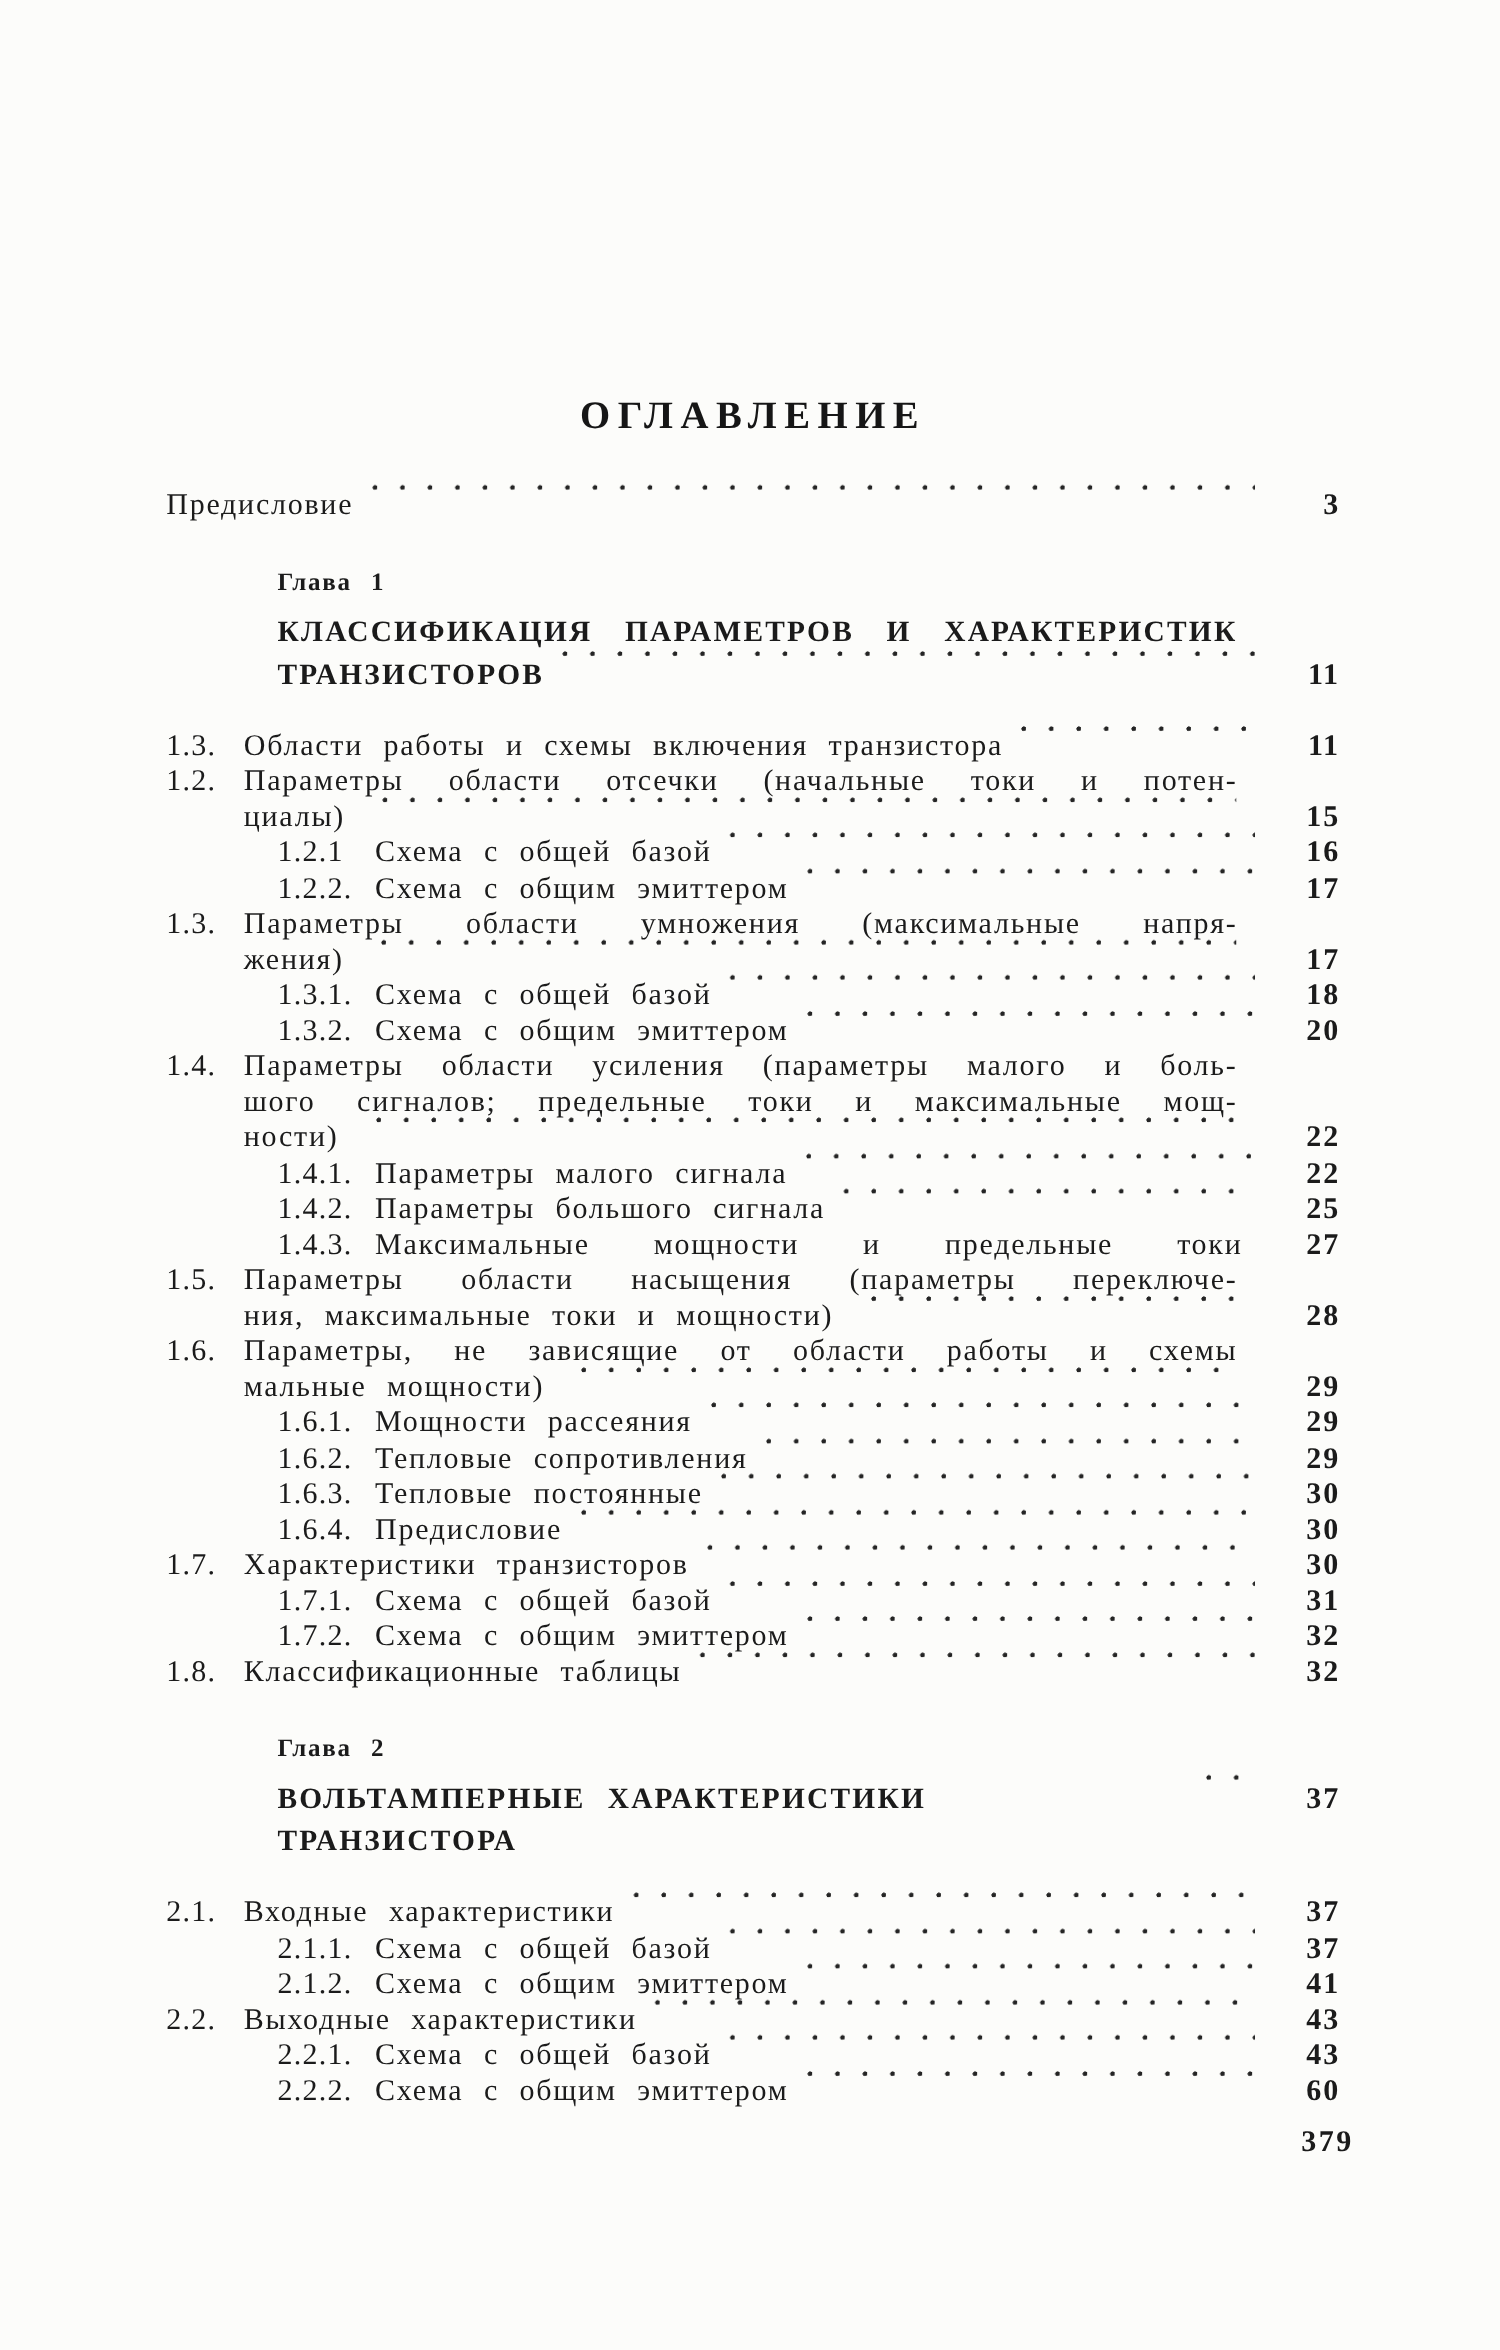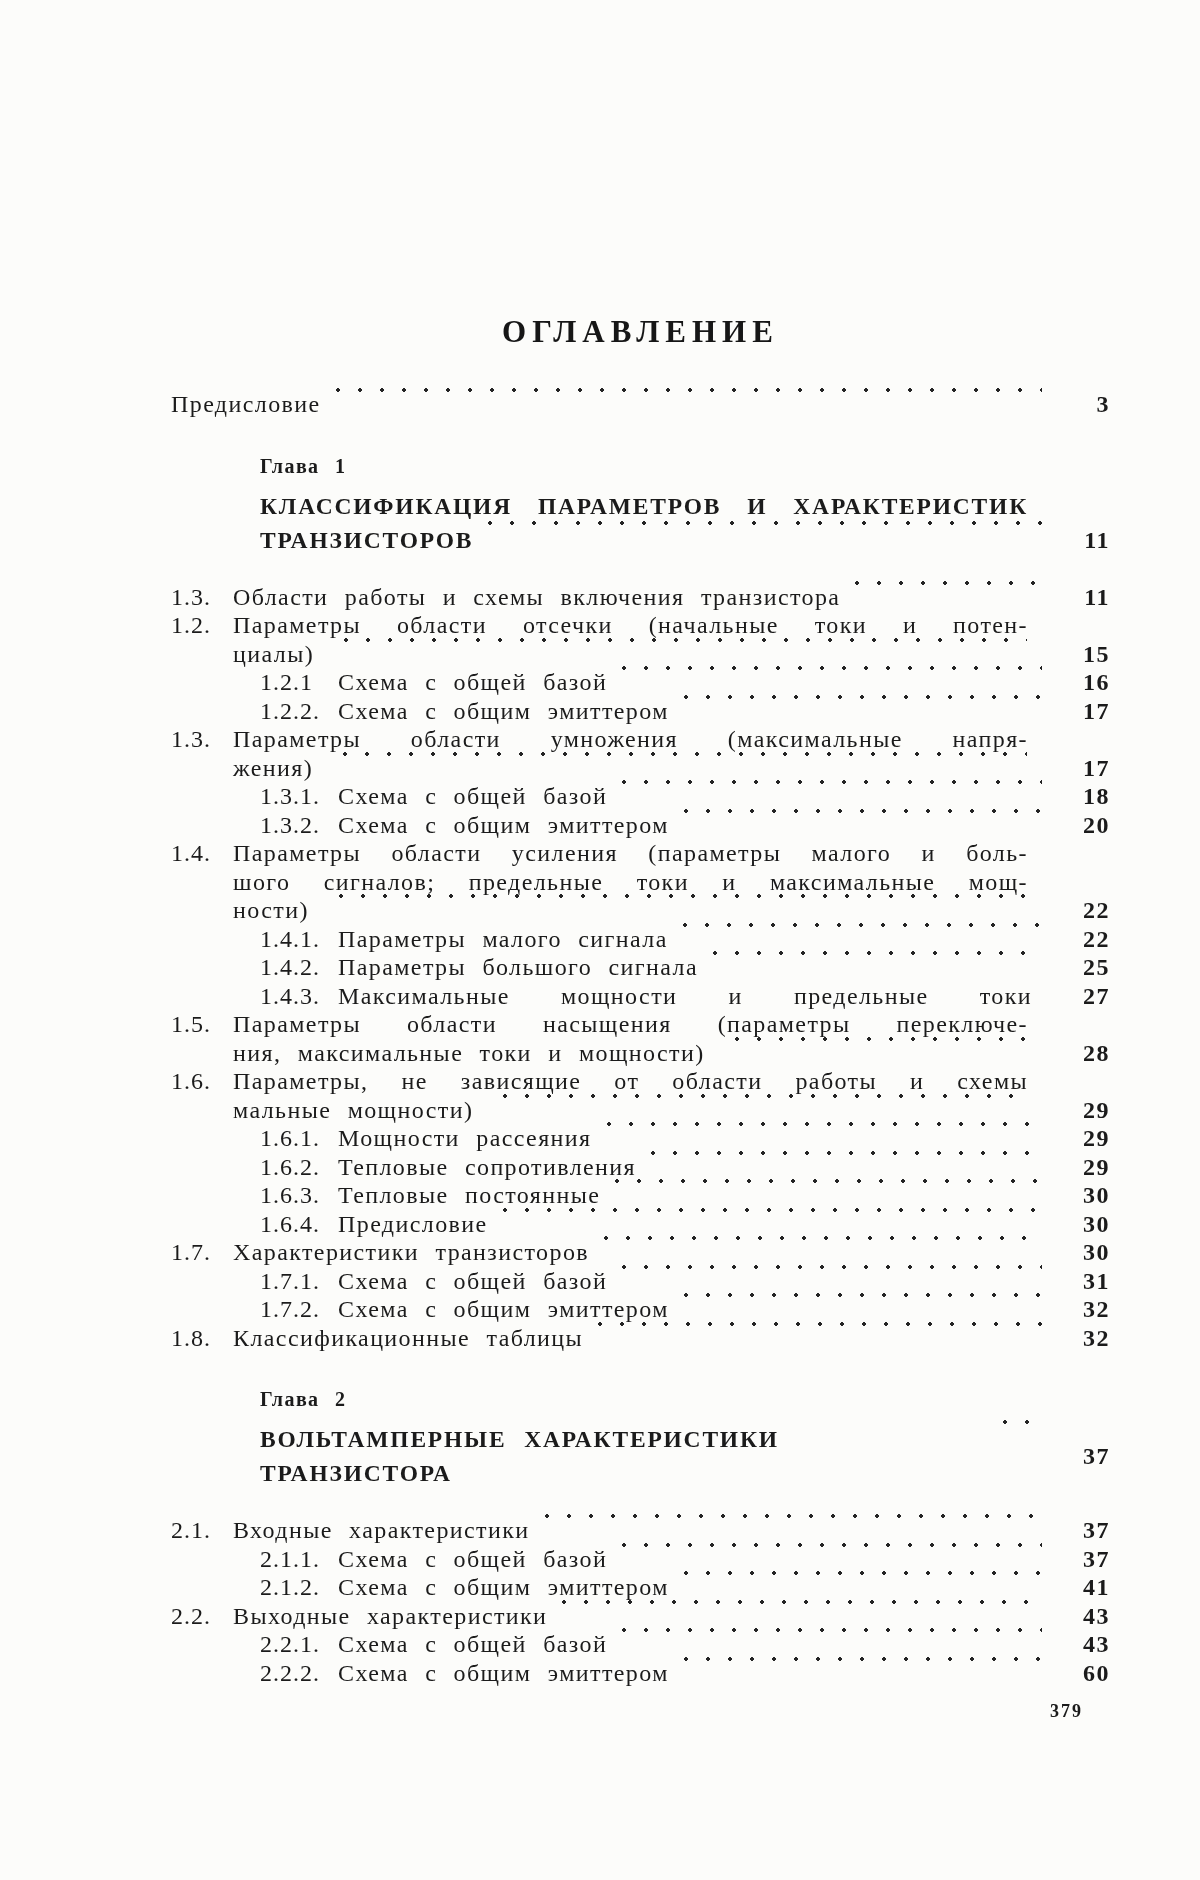--- a/index.html
+++ b/index.html
@@ -4,33 +4,33 @@
 <style>
   html,body{margin:0;padding:0;}
   body{
     width:1200px;height:1880px;
     background:#fcfcfa;
     color:#1b1b1b;
     font-family:"Liberation Serif","DejaVu Serif",serif;
     overflow:hidden;
     position:relative;
   }
-  main{padding-top:314px;margin-left:38px;}
+  main{padding-top:314px;}
   h1{
     margin:0 0 40px 133px;
     width:939px;
     text-align:center;
     font-size:31px;
     font-weight:600;
     letter-spacing:6px;
     line-height:36px;
     color:#161616;
   }
   .toc{margin-left:133px;width:939px;}
-  .row{display:flex;align-items:center;line-height:28.5px;font-size:24px;}
+  .row{display:flex;align-items:flex-start;line-height:28.5px;font-size:24px;}
   .row .num{flex:0 0 auto;letter-spacing:1px;}
   .r-entry .num{min-width:62px;}
   .r-sub{padding-left:89px;}
   .r-sub .num{min-width:78px;}
   .r-cont{padding-left:62px;gap:15px;}
   .txt{white-space:pre-wrap;letter-spacing:1.4px;word-spacing:9px;}
   .r-chapter{
     margin:32px 0 8px;
     padding-left:89px;
     font-size:20px;font-weight:bold;
@@ -59,21 +59,21 @@
   }
   .pg{
     flex:0 0 auto;min-width:58px;
     text-align:right;
     font-size:24px;letter-spacing:1.5px;
     font-weight:600;
   }
   .folio{
     margin:14px 117px 0 0;
     text-align:right;
-    font-size:18px;font-weight:bold;letter-spacing:2px;
+    font-size:24px;font-weight:bold;letter-spacing:2px;
   }
 </style>
 </head>
 <body>
 
 <main>
   <h1>ОГЛАВЛЕНИЕ</h1>
   <div class="toc" id="toc">
       <div class="row r-entry haspg">
         <span class="txt">Предисловие</span>

